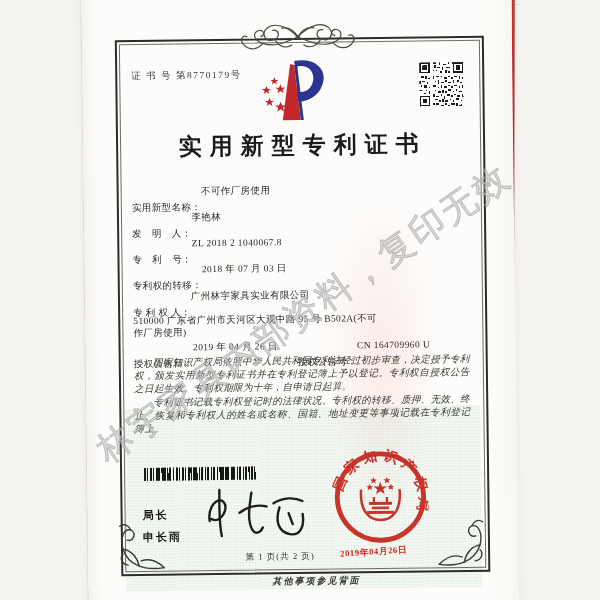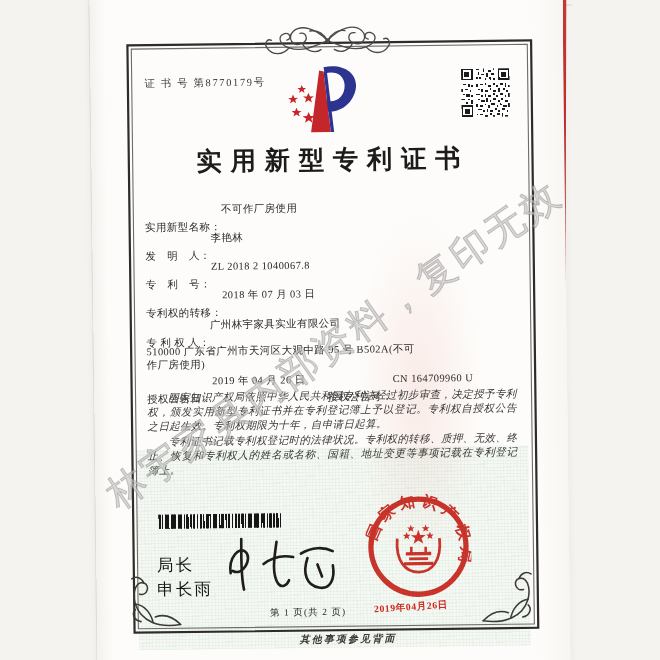--- a/index.html
+++ b/index.html
@@ -51,21 +51,21 @@
 
   .body-text{position:absolute;left:48px;top:362px;width:336px;}
   .body-text p{margin:0;font-size:9.6px;line-height:13.2px;color:#3a3936;
     text-align:justify;text-indent:2em;font-style:italic;letter-spacing:.3px;}
 
   .barcode{position:absolute;left:57px;top:474px;width:112px;height:13px;
     background:
       repeating-linear-gradient(90deg,#161616 0 1.2px,transparent 1.2px 2.9px),
       repeating-linear-gradient(90deg,#161616 0 2px,transparent 2px 6.3px);}
 
-  .signer{position:absolute;left:55px;top:510px;font-size:15px;font-weight:normal;
+  .signer{position:absolute;left:55px;top:510px;font-size:11px;font-weight:bold;
     color:#171717;letter-spacing:2px;line-height:22px;}
   .signature{position:absolute;left:108px;top:490px;}
 
   .seal{position:absolute;left:245px;top:458px;width:96px;height:96px;mix-blend-mode:multiply;}
   .seal-date{position:absolute;left:252px;top:554px;width:120px;font-size:8.8px;font-weight:bold;
     color:#cf2a20;letter-spacing:.5px;transform:rotate(-3deg);}
 
   .page-footer{position:absolute;left:132px;top:559px;width:120px;text-align:center;
     font-size:8.6px;color:#2e2d2b;letter-spacing:1px;}
   .back-note{position:absolute;left:168px;top:583px;width:120px;text-align:center;

